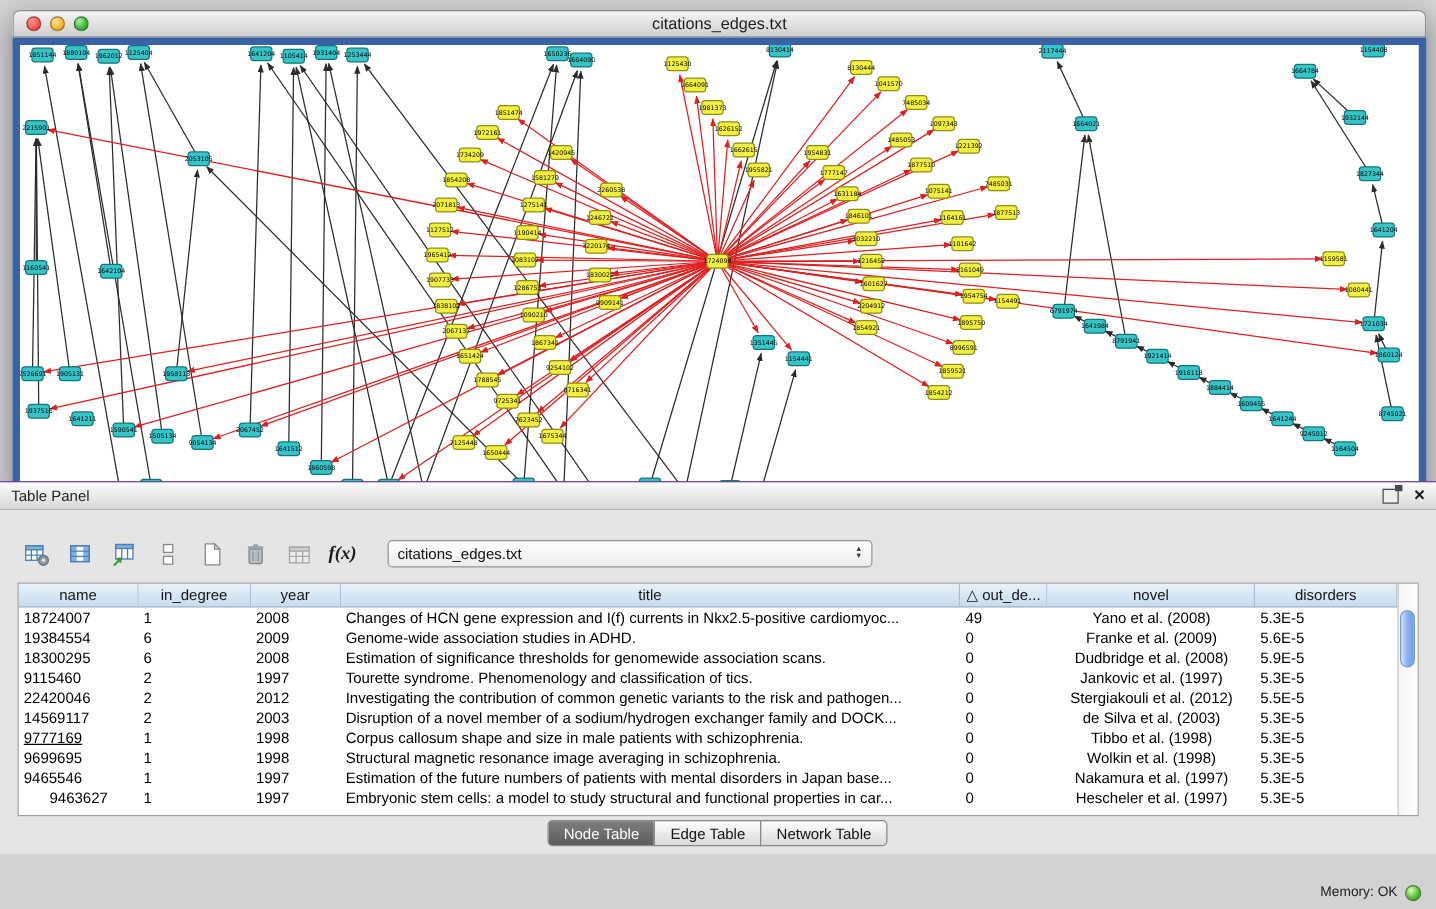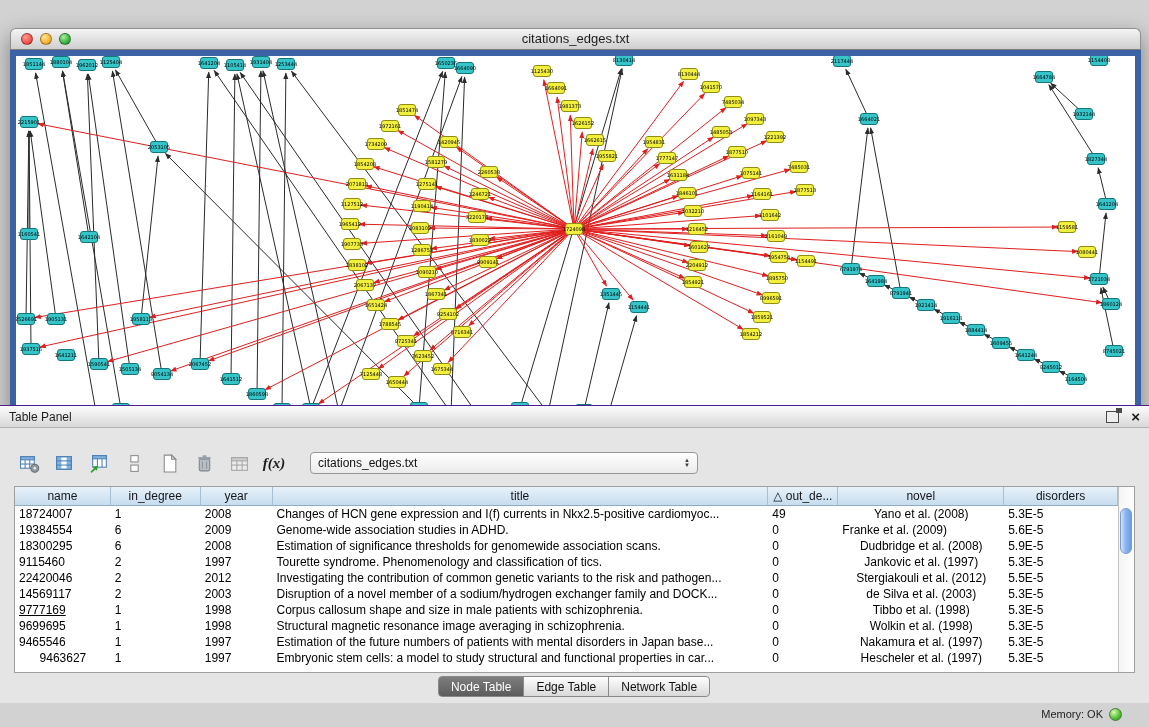--- a/index.html
+++ b/index.html
@@ -1,18 +1,18 @@
 <!DOCTYPE html>
 <html><head>
 <meta charset="utf-8">
 <style>
   html,body{margin:0;padding:0;}
   body{width:1149px;height:727px;overflow:hidden;background:#d2d2d2;
        font-family:"Liberation Sans",sans-serif;position:relative;}
-  .screen{position:absolute;inset:0;margin-top:20px;}
+  .screen{position:absolute;inset:0;}
 
   
   .gwindow{position:absolute;left:10px;top:8px;width:1131px;height:389px;
            border-radius:6px 6px 0 0;box-shadow:0 8px 22px rgba(0,0,0,.4);}
   .titlebar{height:22px;background:linear-gradient(#f4f4f4,#cfcfcf);
             border:1px solid #8f8f8f;border-bottom-color:#7d7d7d;border-radius:6px 6px 0 0;
             position:relative;box-sizing:border-box;}
   .wtitle{text-align:center;line-height:20px;font-size:13px;color:#1d1d1d;}
   .lights{position:absolute;left:10px;top:4px;display:flex;gap:7px;}
   .light{width:12px;height:12px;border-radius:50%;box-sizing:border-box;border:1px solid rgba(0,0,0,.35);}
@@ -63,21 +63,21 @@
              background:linear-gradient(90deg,#d3e4fb,#8fb5ef 45%,#6b9ce8);border:1px solid #7b9cc9;box-sizing:border-box;}
 
   .tabs-row{position:absolute;left:0;right:0;bottom:6px;display:flex;justify-content:center;}
   .ttab{height:21px;padding:0 12px;font-size:12px;border:1px solid #8a8a8a;margin-left:-1px;
         background:linear-gradient(#fefefe,#d9d9d9);color:#111;}
   .ttab.active{background:linear-gradient(#7e7e7e,#5c5c5c);color:#fff;}
   .ttab:first-child{border-radius:4px 0 0 4px;}
   .ttab:last-child{border-radius:0 4px 4px 0;}
 
   .statusbar{position:absolute;left:0;bottom:0;width:100%;height:26px;display:flex;
-             align-items:center;justify-content:flex-end;gap:6px;padding-right:27px;box-sizing:border-box;}
+             align-items:center;justify-content:flex-end;gap:6px;padding-right:12px;box-sizing:border-box;}
   .statusbar span.lbl{font-size:11px;color:#222;}
   .memball{width:13px;height:13px;border-radius:50%;border:1px solid #49793a;box-sizing:border-box;
            background:radial-gradient(circle at 35% 30%,#dcffb4,#58c23c 55%,#2e8f1f);}
 </style>
 </head>
 <body>
 
 <div class="screen">
 
   <div class="gwindow">
@@ -857,21 +857,21 @@
                 <td style="text-align: left;">49</td>
                 <td style="text-align: center;">Yano et al. (2008)</td>
                 <td style="text-align: left;">5.3E-5</td>
               </tr>
               <tr>
                 <td style="text-align: left;">19384554</td>
                 <td style="text-align: left;">6</td>
                 <td style="text-align: left;">2009</td>
                 <td style="text-align: left;">Genome-wide association studies in ADHD.</td>
                 <td style="text-align: left;">0</td>
-                <td style="text-align: left;">Franke et al. (2009)</td>
+                <td style="text-align: center;">Franke et al. (2009)</td>
                 <td style="text-align: left;">5.6E-5</td>
               </tr>
               <tr>
                 <td style="text-align: left;">18300295</td>
                 <td style="text-align: left;">6</td>
                 <td style="text-align: left;">2008</td>
                 <td style="text-align: left;">Estimation of significance thresholds for genomewide association scans.</td>
                 <td style="text-align: left;">0</td>
                 <td style="text-align: center;">Dudbridge et al. (2008)</td>
                 <td style="text-align: left;">5.9E-5</td>

